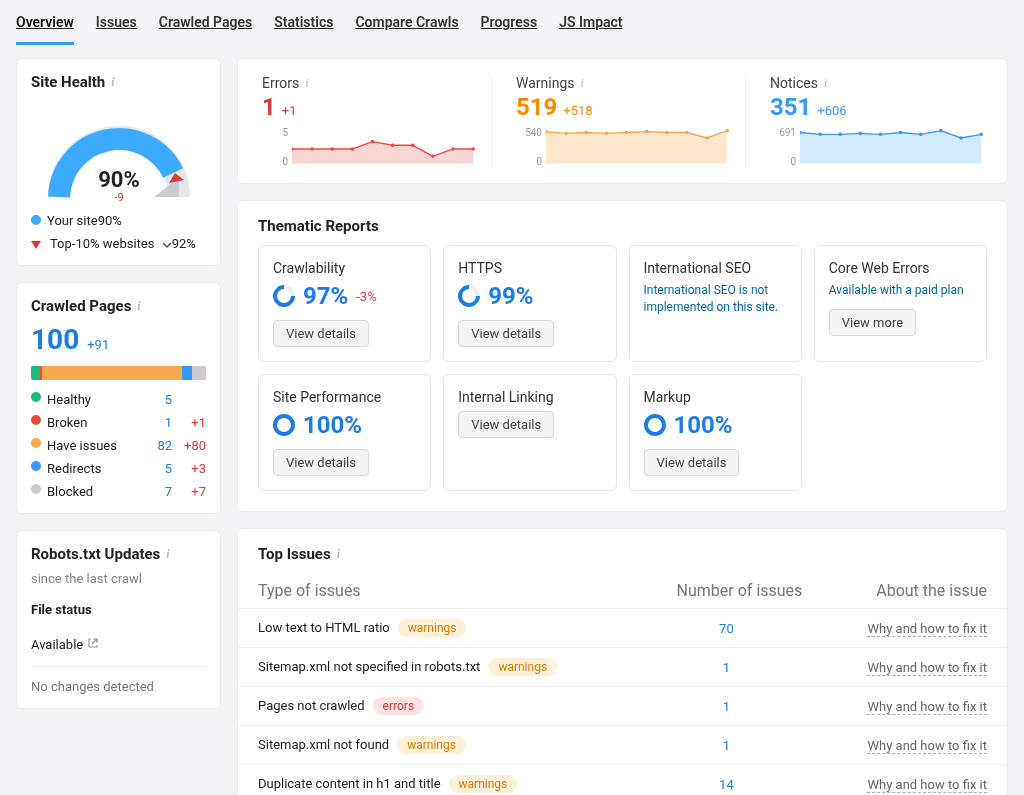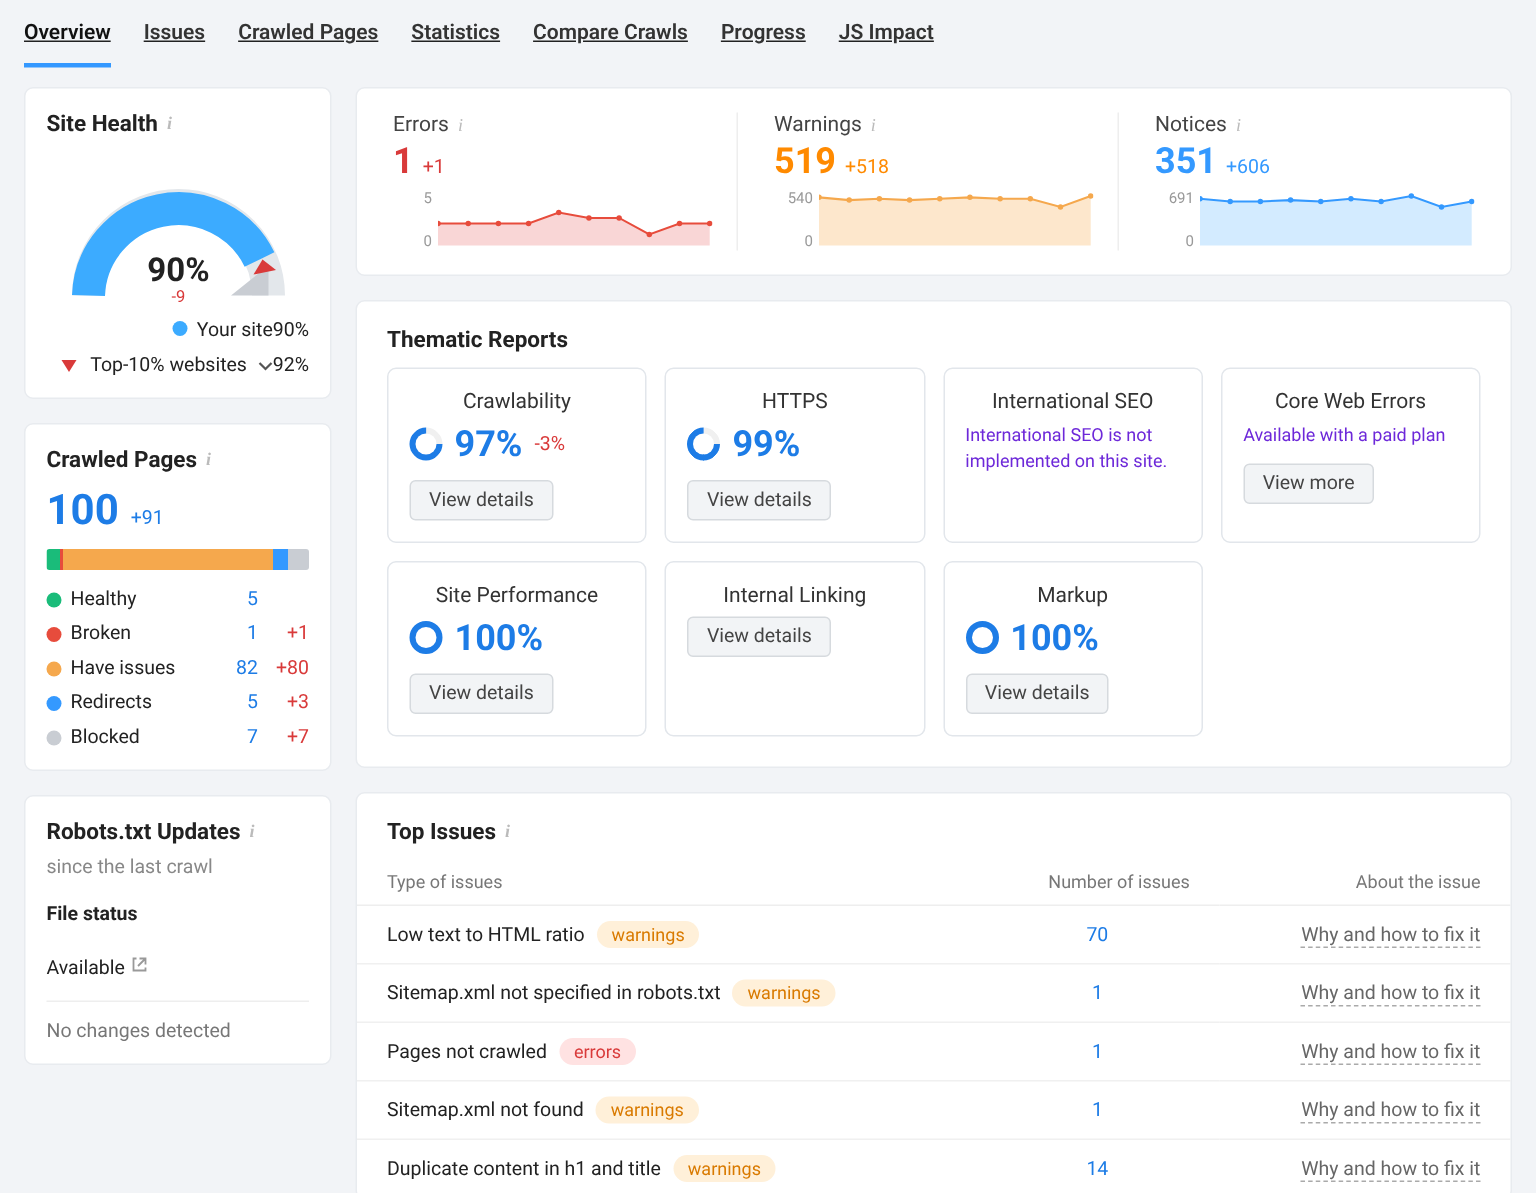--- a/index.html
+++ b/index.html
@@ -38,30 +38,30 @@
   .card {
     background: #fff;
     border: 1px solid #e8ebef;
     border-radius: 6px;
     padding: 14px;
   }
   .card h2 { font-size: 15px; font-weight: 700; color: #222; margin-bottom: 8px; display:flex; align-items:center; gap:6px;}
   .info-icon { color: #bbb; font-style: italic; font-family: Georgia, serif; font-size: 12px; cursor: default;}
   .gauge-wrap { display:flex; justify-content:center; padding: 8px 0 10px 0; }
   .sh-legend { display:flex; flex-direction:column; gap:8px; font-size:13px;}
-  .sh-row { display:flex; align-items:center; justify-content:flex-end; }
+  .sh-row { display:flex; align-items:center; justify-content:flex-start; }
   .dot { display:inline-block; width:10px; height:10px; border-radius:50%; margin-right:6px; }
   .tri-down { display:inline-block; width:0;height:0;border-left:5px solid transparent;border-right:5px solid transparent;border-top:8px solid #d93a3a; margin-right:6px; position:relative; top:1px;}
   .chev { display:inline-block; margin-left:4px; }
   .chev svg{vertical-align:middle}
   .big-blue { color:#1d7ce6; font-size:28px; font-weight:700; }
   .sm-delta-pos { color:#1d7ce6; font-size:13px; margin-left:4px; }
   .prog-bar { display:flex; height:14px; width:100%; border-radius:2px; overflow:hidden; margin:10px 0 12px 0;}
   .cp-legend { display:flex; flex-direction:column; gap:8px; font-size:13px;}
-  .cp-row { display:flex; align-items:center;}
+  .cp-row { display:flex; }
   .cp-row .label{flex:1}
   .cp-row .num{width:28px; text-align:right; color:#1d7ce6}
   .cp-row .chg{width:34px; text-align:right; color:#d93a3a}
   .robots-sub { color:#888; font-size:13px; margin-bottom:16px;}
   .robots-status-label{font-weight:700; font-size:13px; margin-bottom:20px;}
   .robots-status{font-size:13px; margin-bottom:14px; display:flex; align-items:flex-end; gap:4px;}
   .robots-none{color:#777; font-size:13px; border-top:1px solid #eee; padding-top:12px;}
   .top-metrics { display:flex; gap:0; padding: 16px 20px; }
   .metric { flex:1; padding: 0 16px; }
   .metric + .metric { border-left:1px solid #eee; padding-left:24px; }
@@ -71,30 +71,30 @@
   .metric-delta { font-size:13px; }
   .errors-col { color:#d93a3a;}
   .warn-col { color:#ff8a00;}
   .notice-col { color:#3499ff;}
   .chart-mini { margin-top:6px; position:relative; height:40px;}
   .chart-yaxis{position:absolute;left:0;top:0;bottom:0;width:26px;display:flex;flex-direction:column;justify-content:space-between;font-size:10px;color:#999;text-align:right}
   .chart-svg{position:absolute;left:30px;right:0;top:0;bottom:0}
   .section-title { font-size:15px; font-weight:700; padding: 16px 20px 10px 20px; }
   .reports-grid { display:grid; grid-template-columns: repeat(4, 1fr); gap:12px; padding:0 20px 20px 20px;}
   .report-card { border:1px solid #e2e6eb; border-radius:6px; padding:14px;}
-  .report-card .rc-title{font-size:14px; color:#333; margin-bottom:6px;text-align:center;}
+  .report-card .rc-title{font-size:14px; color:#333; margin-bottom:6px;}
   .rc-val-row{display:flex;align-items:center;gap:8px;margin-bottom:10px;}
   .rc-pct{font-size:24px;font-weight:700;color:#1d7ce6;}
   .rc-delta{font-size:13px;color:#d93a3a;}
-  .rc-note{font-size:12px;color:#6d28d9;line-height:1.4;margin-bottom:10px;}
+  .rc-note{font-size:12px;color:#0369a1;line-height:1.4;margin-bottom:10px;}
   .donut{width:22px;height:22px;border-radius:50%;border:4px solid #1d7ce6;border-top-color:#f0f0f0;transform:rotate(45deg);}
   .donut-full{width:22px;height:22px;border-radius:50%;border:4px solid #1d7ce6;}
   .btn{display:inline-block;background:#f2f4f6;border:1px solid #d6dade;border-radius:4px;padding:5px 12px;font-size:13px;color:#444;cursor:pointer;}
   .issues-table{width:100%;border-collapse:collapse;}
-  .issues-table th{font-size:12px;color:#777;text-align:left;font-weight:400;padding:8px 20px;border-bottom:1px solid #eee;}
+  .issues-table th{font-size:16px;color:#777;text-align:left;font-weight:400;padding:8px 20px;border-bottom:1px solid #eee;}
   .issues-table th:nth-child(2){text-align:right}
   .issues-table th:nth-child(3){text-align:right}
   .issues-table td{padding:10px 20px;border-bottom:1px solid #f0f0f0;font-size:13px;}
   .issues-table td:nth-child(2){text-align:center;color:#1d7ce6;}
   .issues-table td:nth-child(3){text-align:right;}
   .badge{display:inline-block;border-radius:12px;padding:2px 10px;font-size:12px;margin-left:8px;}
   .badge-warn{background:#fff0d9;color:#d97a00;}
   .badge-err{background:#ffe2e2;color:#d93a3a;}
   .fix-link{color:#666;text-decoration:none;border-bottom:1px dashed #aaa;cursor:pointer}
   .ext-icon{color:#999;}

